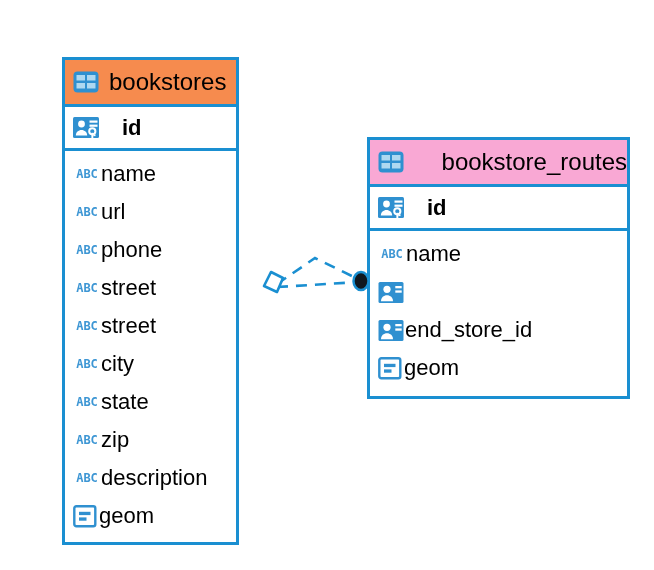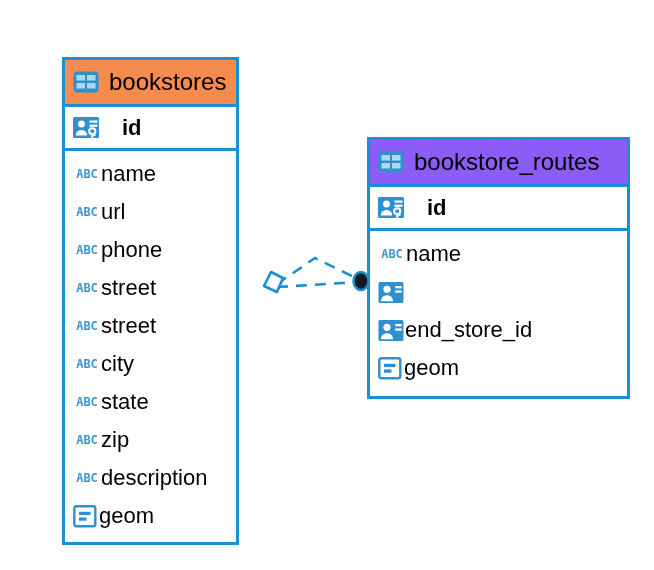--- a/index.html
+++ b/index.html
@@ -38,21 +38,21 @@
 
   .entity-header {
     display: flex;
     align-items: center;
     height: 47px;
     padding-left: 8px;
     box-sizing: border-box;
     border-bottom: 3px solid #1a8fd1;
   }
   .entity-header.accent-orange { background: #f68b4e; }
-  .entity-header.accent-gray   { background: #8b5cf6; }
+  .entity-header.accent-gray   { background: #f9a8d4; justify-content: space-between; }
 
   .entity-title {
     font-size: 24px;
     color: #000000;
     margin-left: 10px;
     white-space: nowrap;
   }
 
   
   .field-row {

